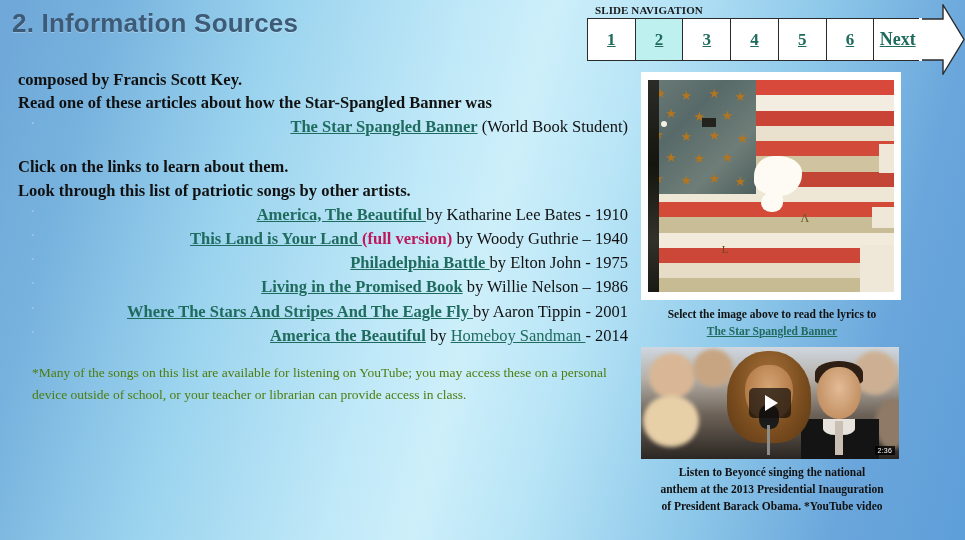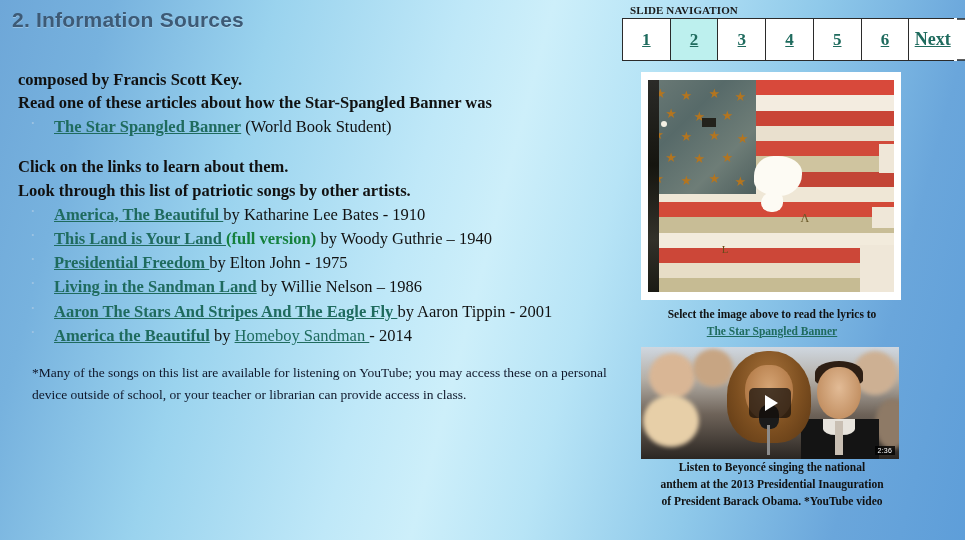--- a/index.html
+++ b/index.html
@@ -15,26 +15,26 @@
         #cdeffa 50%,
         #b7e4f6 60%,
         #8fc9ea 74%,
         #6aa6db 88%,
         #5e9ed9 100%);
     position:relative;
   }
   
   #title{
     position:absolute; left:12px; top:8px;
-    font-size:21px; font-weight:bold;
+    font-size:26px; font-weight:bold;
     color:#3d5a76; letter-spacing:.2px;
     text-shadow:0 1px 0 rgba(255,255,255,.28);
   }
   
-  #nav-wrap{ position:absolute; left:587px; top:4px; width:301px; height:57px;margin-left:35px; }
+  #nav-wrap{ position:absolute; left:587px; top:4px; width:301px; height:57px; }
   #nav-label{
     position:absolute; left:8px; top:0px;
     font-size:11px; color:#1a1a1a; letter-spacing:.1px;
     font-family:"Liberation Serif", serif; font-weight:600;
   }
   #nav-arrow{
     position:absolute; left:0px; top:14px; width:378px; height:43px;
   }
   .nav-body{
     position:absolute; left:0; top:0; width:334px; height:43px;
@@ -53,41 +53,41 @@
   .nav-cell.next{ font-size:18px; }
   .nav-head{
     position:absolute; left:332px; top:-14px; width:46px; height:71px;
   }
   
   #left{ position:absolute; left:18px; top:68px; width:610px; }
   .para{
     font-family:"Liberation Serif", serif;
     font-size:16.5px; font-weight:bold; color:#111; line-height:1.4;
   }
-  ul.bul{ list-style:none; margin:1px 0 0 0; }
+  ul.bul{ list-style:none; margin:1px 0 0 0;text-align:right; }
   ul.bul li{
     position:relative; padding-left:36px;
     font-family:"Liberation Serif", serif;
     font-size:16.5px; color:#111; line-height:1.47;
   }
   ul.bul li:before{
     content:"·"; position:absolute; left:12px; top:-3px;
     color:#9fc4e2; font-size:17px;
   }
   a.lnk{
     color:#1f6b5e; text-decoration:underline;
     font-weight:bold; cursor:pointer;
   }
   a.lnk2{ color:#1f6b5e; text-decoration:underline; cursor:pointer; }
   .gap{ height:16px; }
-  b.pl{ font-weight:bold; color:#15803d; }
+  b.pl{ font-weight:bold; color:#be185d; }
   #note{
     margin-top:14px; padding-left:14px;
     font-family:"Liberation Serif", serif;
-    font-size:13.5px; color:#0f172a; line-height:1.62; max-width:592px;
+    font-size:13.5px; color:#4d7c0f; line-height:1.62; max-width:592px;
   }
   
   #right{ position:absolute; left:641px; top:72px; width:262px; }
   .flag-frame{
     width:260px; height:228px; background:#ffffff;
     padding:8px 7px; border:0;
   }
   .flag{ width:246px; height:212px; position:relative; overflow:hidden;
          background:#efe7d8; cursor:pointer; }
   .stripe{ position:absolute; left:0; width:100%; }
@@ -166,21 +166,21 @@
     border-top:8px solid transparent;border-bottom:8px solid transparent;
     margin-left:3px;
   }
   .dur{
     position:absolute; right:4px; bottom:4px;
     background:rgba(0,0,0,.78); color:#fff;
     font-size:7px; padding:1px 3px; font-family:"Liberation Sans",sans-serif;
     letter-spacing:.2px;
   }
   .cap2{
-    text-align:center;
+    margin-top:5px; text-align:center;
     font-family:"Liberation Serif", serif;
     font-size:11.5px; font-weight:bold; color:#111; line-height:1.48;
   }
 </style>
 </head>
 <body>
 
 <div id="title">2. Information Sources</div>
 
 <div id="nav-wrap">
@@ -216,23 +216,23 @@
   <div class="gap"></div>
 
   <div class="para">
     <div>Click on the links to learn about them.</div>
     <div>Look through this list of patriotic songs by other artists.</div>
   </div>
 
   <ul class="bul">
     <li><a class="lnk">America, The Beautiful </a><span>by Katharine Lee Bates - 1910</span></li>
     <li><a class="lnk">This Land is Your Land </a><b class="pl">(full version)</b><span> by Woody Guthrie – 1940</span></li>
-    <li><a class="lnk">Presidential Freedom </a><span>by Elton John - 1975</span></li>
-    <li><a class="lnk">Living in the Sandman Land</a><span> by Willie Nelson – 1986</span></li>
-    <li><a class="lnk">Aaron The Stars And Stripes And The Eagle Fly </a><span>by Aaron Tippin - 2001</span></li>
+    <li><a class="lnk">Philadelphia Battle </a><span>by Elton John - 1975</span></li>
+    <li><a class="lnk">Living in the Promised Book</a><span> by Willie Nelson – 1986</span></li>
+    <li><a class="lnk">Where The Stars And Stripes And The Eagle Fly </a><span>by Aaron Tippin - 2001</span></li>
     <li><a class="lnk">America the Beautiful</a><span> by </span><a class="lnk2">Homeboy Sandman </a><span>- 2014</span></li>
   </ul>
 
   <div id="note">*Many of the songs on this list are available for listening on YouTube; you may access these on a personal device outside of school, or your teacher or librarian can provide access in class.</div>
 </div>
 
 <div id="right">
 
   <div class="flag-frame">
     <div class="flag">

